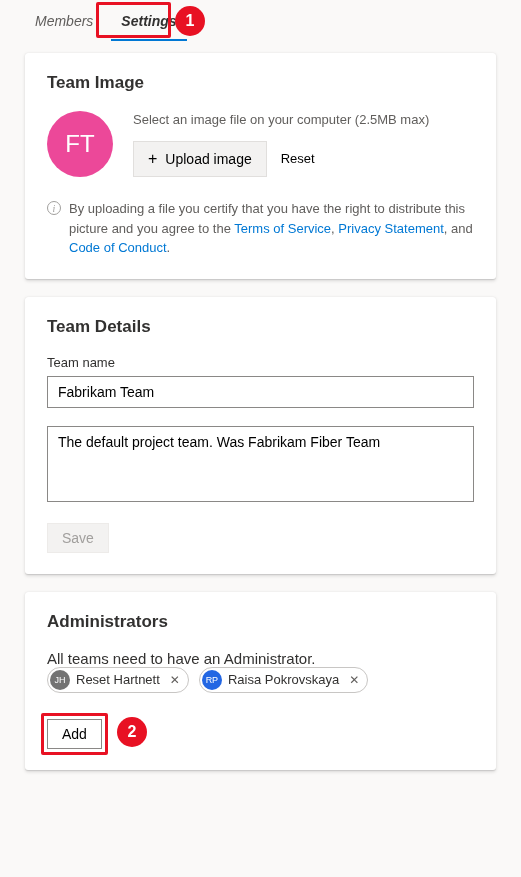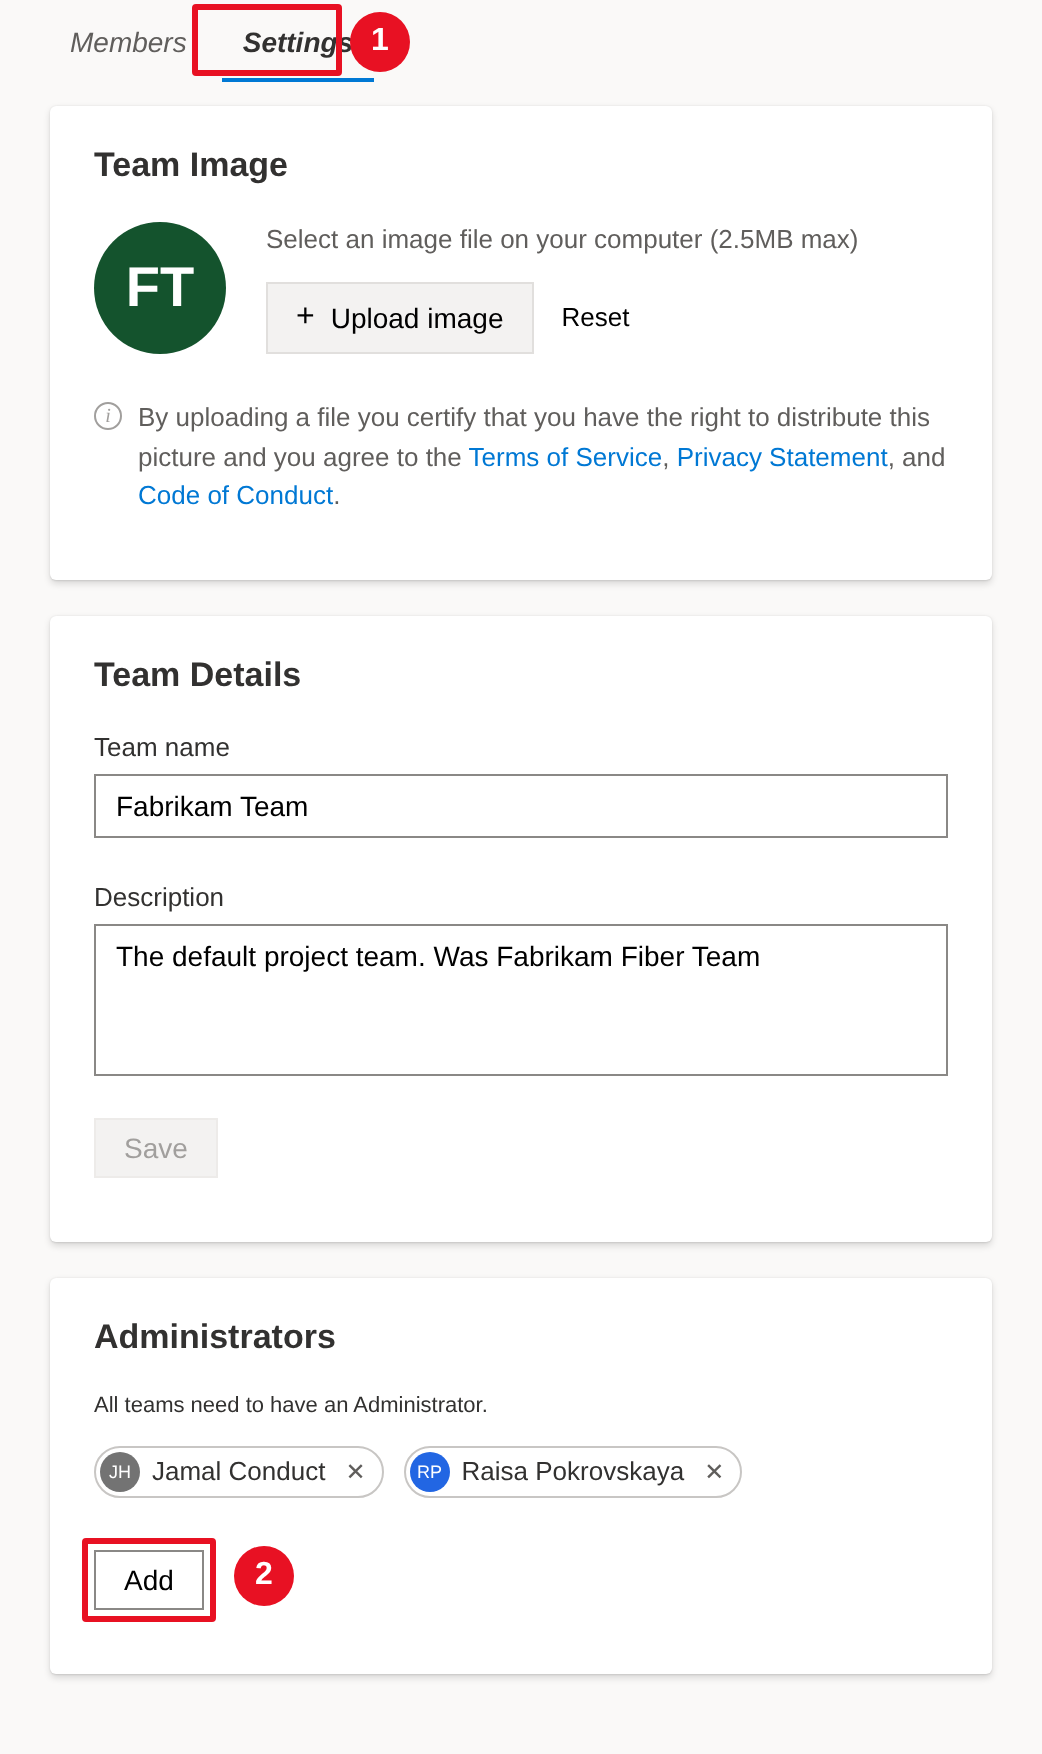--- a/index.html
+++ b/index.html
@@ -48,46 +48,45 @@
       font-weight: 600;
       display: flex;
       align-items: center;
       justify-content: center;
       font-size: 16px;
     }
     .callout.c1 { top: 6px; left: 175px; }
     .panel {
       background: #fff;
       margin: 12px 25px 18px;
-      padding: 20px 22px 32px;
+      padding: 20px 22px 21px;
       border-radius: 3px;
       box-shadow: 0 0.3px 0.9px rgba(0,0,0,0.1), 0 1.6px 3.6px rgba(0,0,0,0.13);
     }
     .panel h2 {
       font-size: 17px;
       font-weight: 600;
       margin-bottom: 18px;
     }
     .team-image-row {
       display: flex;
       gap: 20px;
       align-items: center;
     }
     .avatar {
       width: 66px;
       height: 66px;
       border-radius: 50%;
-      background: #14532d;
+      background: #ec4899;
       color: #fff;
       display: flex;
       align-items: center;
       justify-content: center;
-      font-size: 28px;
+      font-size: 24px;
       flex-shrink: 0;
-      font-weight: bold;
     }
     .upload-col { flex: 1; }
     .upload-desc {
       color: #605e5c;
       font-size: 13px;
       margin-bottom: 14px;
     }
     .upload-row { display: flex; align-items: center; gap: 14px; }
     .upload-btn {
       background: #f3f2f1;
@@ -146,23 +145,23 @@
     textarea.text-input { height: 76px; resize: none; }
     .save-btn {
       background: #f3f2f1;
       border: 1px solid #edebe9;
       color: #a19f9d;
       padding: 6px 14px;
       font-size: 14px;
       cursor: default;
     }
     .admin-desc {
-      font-size: 11px;
-      color: #323130;
-      margin-bottom: 14px;
+      font-size: 15px;
+      color: #323130;
+      margin-bottom: 0;
     }
     .chips { display: flex; flex-wrap: wrap; gap: 10px; margin-bottom: 26px; }
     .chip {
       display: flex;
       align-items: center;
       gap: 6px;
       border: 1px solid #c8c6c4;
       border-radius: 14px;
       padding: 2px 8px 2px 2px;
       background: #fff;
@@ -239,32 +238,31 @@
       <div class="disclaimer">
         <span>By uploading a file you certify that you have the right to distribute this picture and you agree to the </span><a href="#">Terms of Service</a><span>, </span><a href="#">Privacy Statement</a><span>, and </span><a href="#">Code of Conduct</a><span>.</span>
       </div>
     </div>
   </div>
 
   <div class="panel">
     <h2>Team Details</h2>
     <div class="field-label">Team name</div>
     <input class="text-input" type="text" value="Fabrikam Team" style="">
-    <div class="field-label">Description</div>
     <textarea class="text-input" style="">The default project team. Was Fabrikam Fiber Team</textarea>
     <button class="save-btn">Save</button>
   </div>
 
   <div class="panel">
     <h2>Administrators</h2>
     <div class="admin-desc">All teams need to have an Administrator.</div>
     <div class="chips">
         <div class="chip">
           <div class="chip-avatar" style="background: #737373;">JH</div>
-          <span>Jamal Conduct</span>
+          <span>Reset Hartnett</span>
           <span class="chip-remove">✕</span>
         </div>
         <div class="chip">
           <div class="chip-avatar" style="background: rgb(34, 102, 227);">RP</div>
           <span>Raisa Pokrovskaya</span>
           <span class="chip-remove">✕</span>
         </div>
       </div>
     <div class="add-wrap">
       <button class="add-btn">Add</button>

